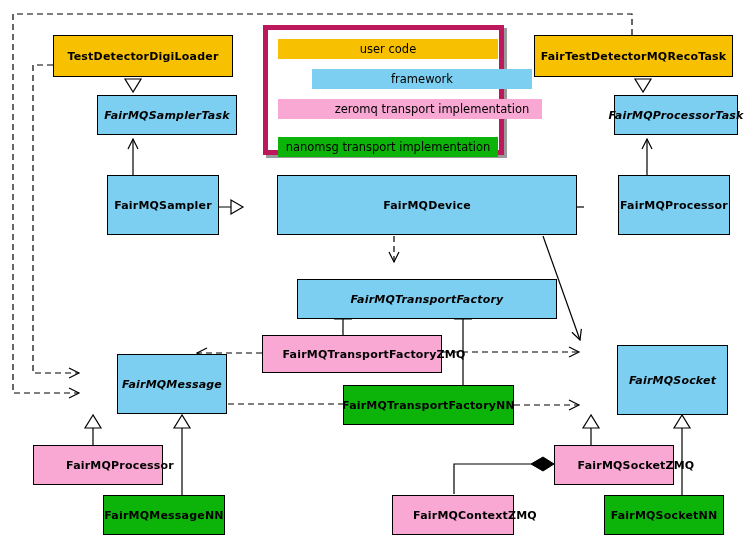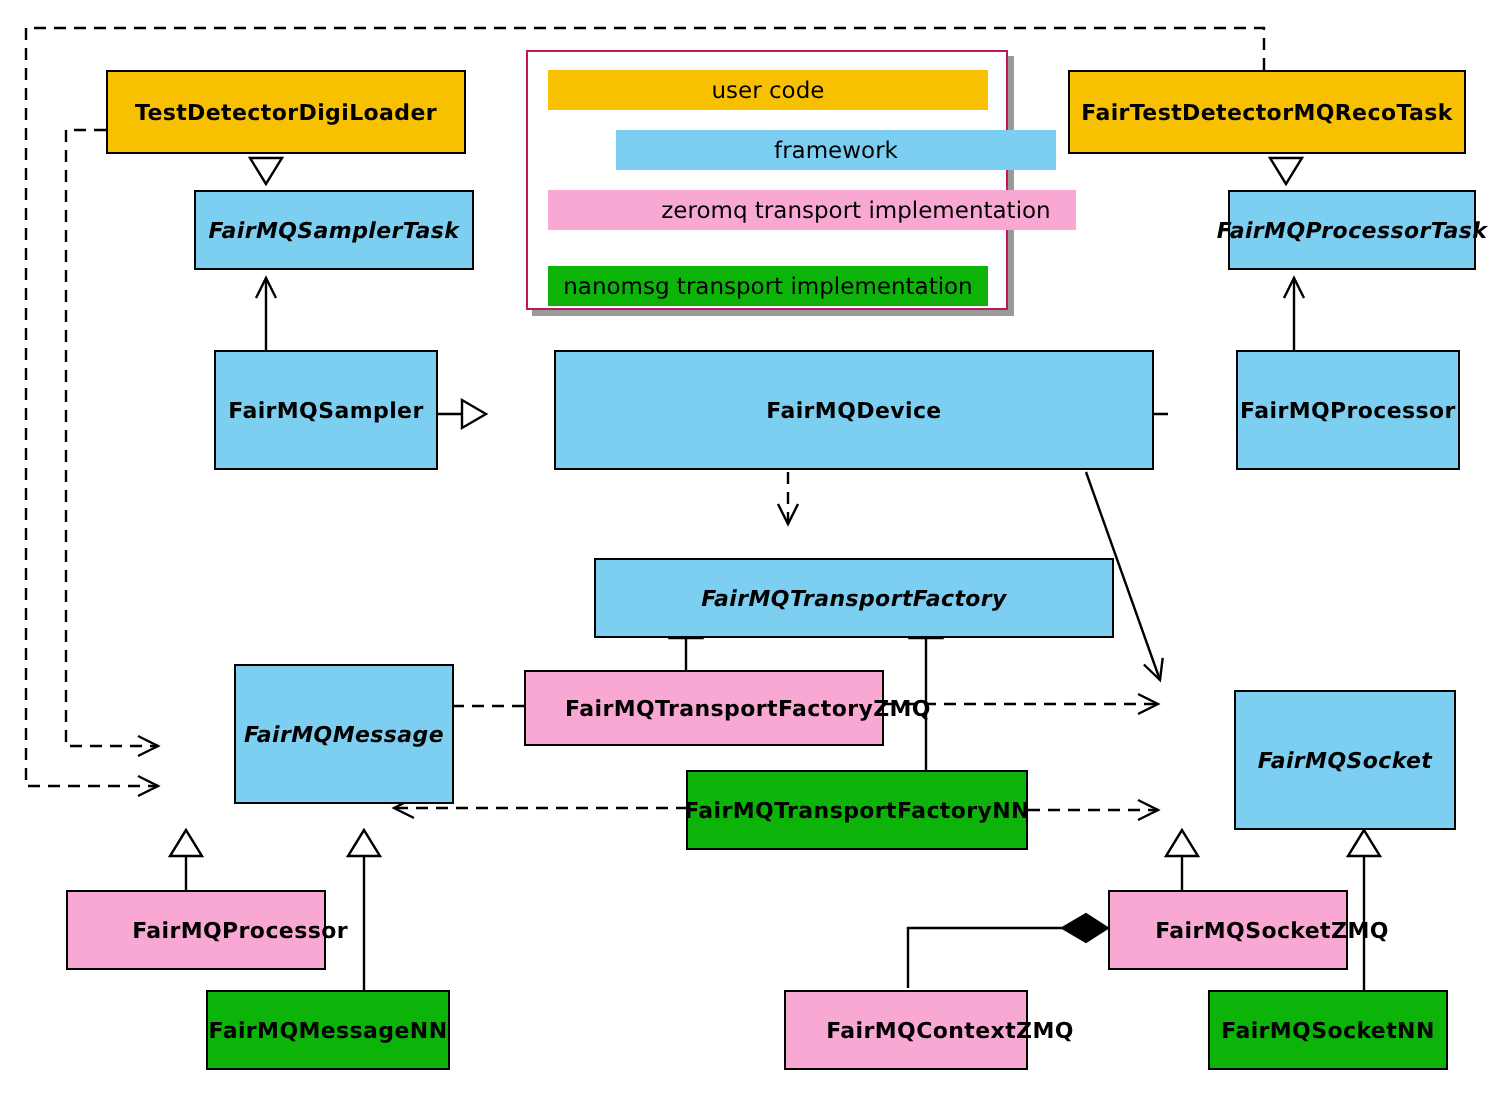--- a/index.html
+++ b/index.html
@@ -14,21 +14,21 @@
     border:1px solid #000;font-weight:bold;font-size:11px;color:#000;
     white-space:nowrap;text-align:center;letter-spacing:.2px;
   }
   .abstract{font-style:italic;}
   .c-user{background:#F7C102;}
   .c-fw{background:#7DCFF1;margin-left:34px;}
   .c-zmq{background:#f9a8d4;padding-left:44px;}
   .c-nn{background:#0CB409;}
   #legend{
     position:absolute;z-index:2;left:263px;top:25px;width:241px;height:130px;
-    box-sizing:border-box;background:#fff;border:1px solid #be185d;
+    box-sizing:border-box;background:#fff;border:5px solid #be185d;
     box-shadow:3px 3px 0 #9a9a9a;
   }
   .legend-item{
     position:absolute;left:10px;width:220px;height:20px;
     display:flex;align-items:center;justify-content:center;
     font-size:11.5px;font-weight:normal;color:#000;white-space:nowrap;
   }
   .edge{stroke:#000;stroke-width:1.2;fill:none;}
   .dashed{stroke-dasharray:6,4;}
   .tri{fill:#fff;stroke:#000;stroke-width:1.2;}
@@ -101,21 +101,21 @@
   <div class="node c-user" style="left:53px;top:35px;width:180px;height:42px;">TestDetectorDigiLoader</div>
   <div class="node c-user" style="left:534px;top:35px;width:199px;height:42px;">FairTestDetectorMQRecoTask</div>
   <div class="node c-fw abstract" style="left:63px;top:95px;width:140px;height:40px;">FairMQSamplerTask</div>
   <div class="node c-fw abstract" style="left:580px;top:95px;width:124px;height:40px;">FairMQProcessorTask</div>
   <div class="node c-fw" style="left:73px;top:175px;width:112px;height:60px;">FairMQSampler</div>
   <div class="node c-fw" style="left:243px;top:175px;width:300px;height:60px;">FairMQDevice</div>
   <div class="node c-fw" style="left:584px;top:175px;width:112px;height:60px;">FairMQProcessor</div>
   <div class="node c-fw abstract" style="left:263px;top:279px;width:260px;height:40px;">FairMQTransportFactory</div>
   <div class="node c-zmq" style="left:262px;top:335px;width:180px;height:38px;">FairMQTransportFactoryZMQ</div>
   <div class="node c-nn" style="left:343px;top:385px;width:171px;height:40px;">FairMQTransportFactoryNN</div>
-  <div class="node c-fw abstract" style="left:83px;top:332px;width:110px;height:70px;">FairMQMessage</div>
+  <div class="node c-fw abstract" style="left:83px;top:354px;width:110px;height:60px;">FairMQMessage</div>
   <div class="node c-fw abstract" style="left:583px;top:345px;width:111px;height:70px;">FairMQSocket</div>
   <div class="node c-zmq" style="left:33px;top:445px;width:130px;height:40px;">FairMQProcessor</div>
   <div class="node c-nn" style="left:103px;top:495px;width:122px;height:40px;">FairMQMessageNN</div>
   <div class="node c-zmq" style="left:392px;top:495px;width:122px;height:40px;">FairMQContextZMQ</div>
   <div class="node c-zmq" style="left:554px;top:445px;width:120px;height:40px;">FairMQSocketZMQ</div>
   <div class="node c-nn" style="left:604px;top:495px;width:120px;height:40px;">FairMQSocketNN</div>
 
 </div>
 
 </body></html>

